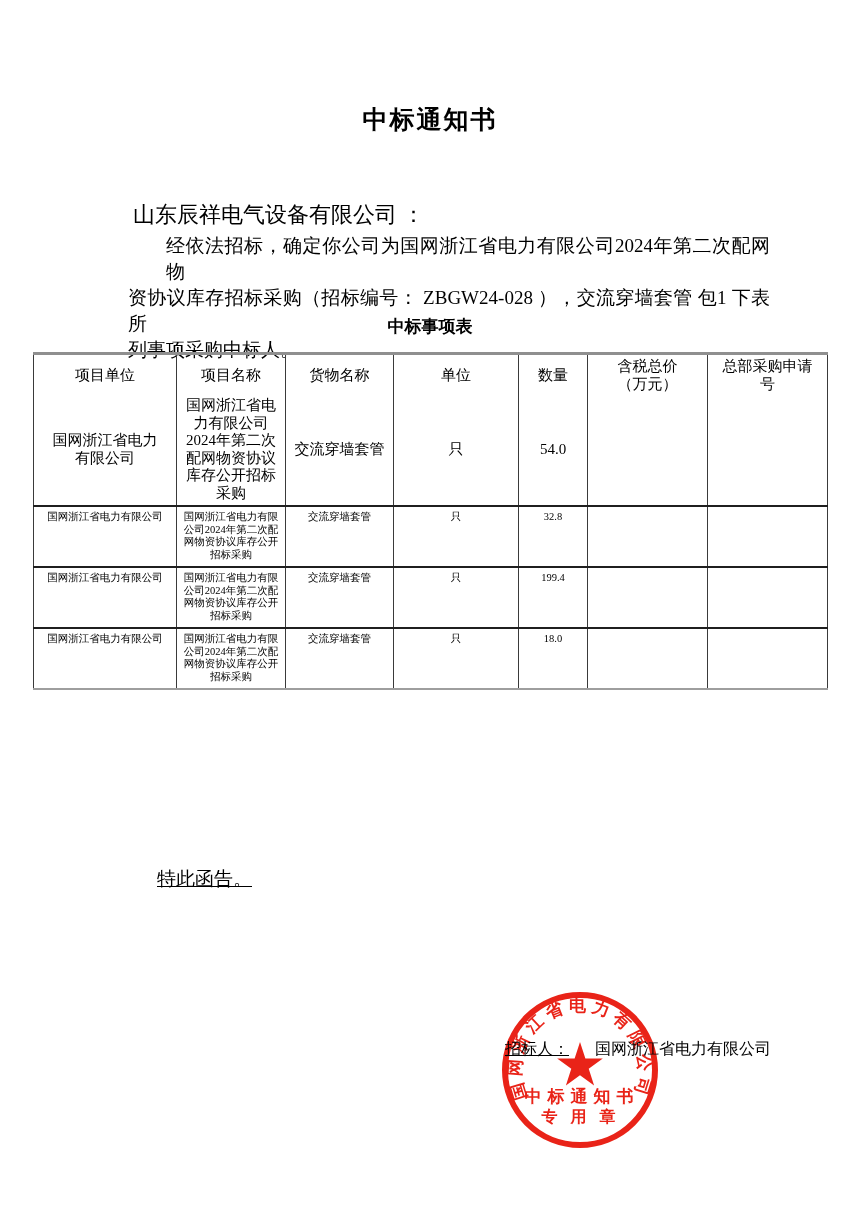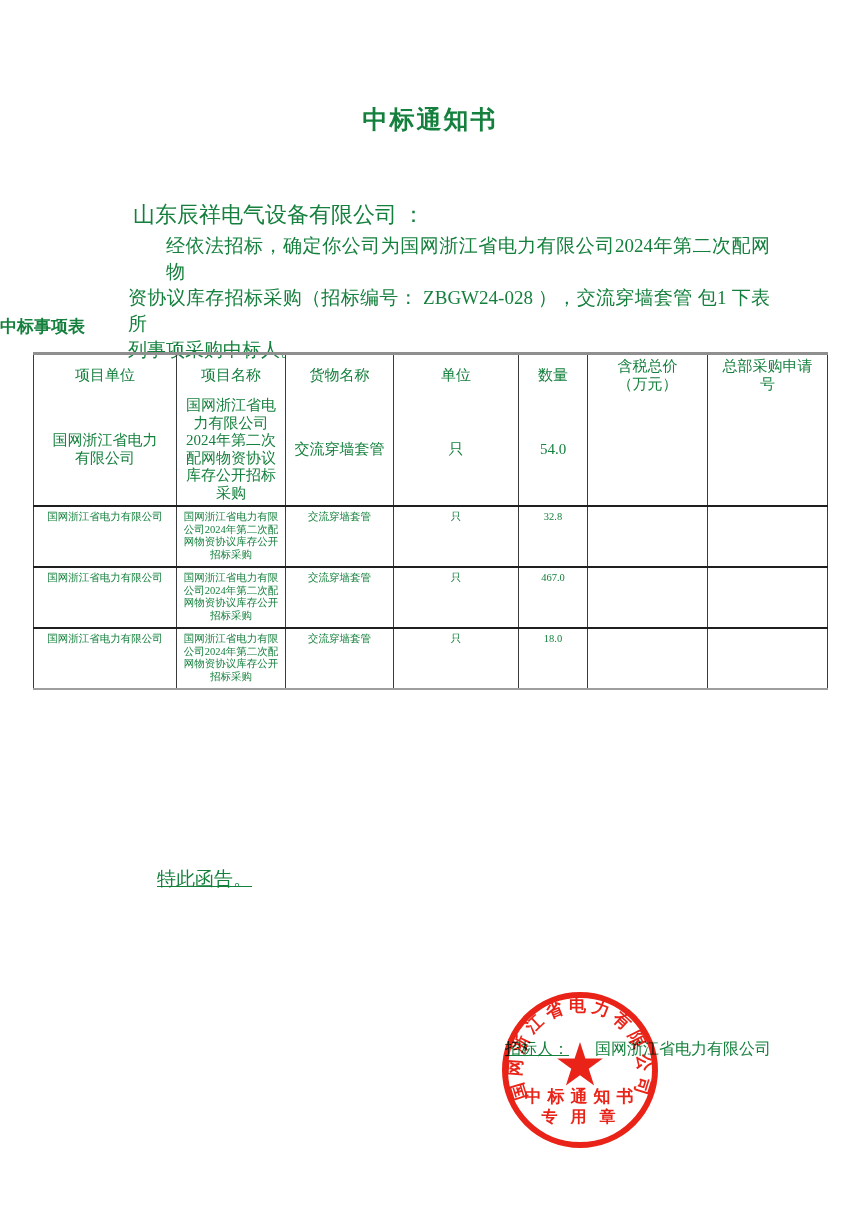--- a/index.html
+++ b/index.html
@@ -1,31 +1,31 @@
 <!DOCTYPE html>
 <html><head>
 <meta charset="utf-8">
 <style>
   html,body{margin:0;padding:0;background:#ffffff;}
   .page{
     position:relative;width:860px;height:1216px;margin:0 auto;background:#ffffff;
-    font-family:"Liberation Serif","DejaVu Serif",serif;color:#15803d;overflow:hidden;
+    font-family:"Liberation Serif","DejaVu Serif",serif;color:#000000;overflow:hidden;
   }
   .title{
     position:absolute;top:103px;left:0;width:100%;text-align:center;
     font-size:25px;font-weight:bold;letter-spacing:2px;
   }
   .recipient{position:absolute;top:200px;left:133px;font-size:22px;}
   .para{position:absolute;left:128px;width:642px;font-size:19px;line-height:26px;}
   .para1{top:233px;}
   .para2{top:697px;line-height:27.5px;}
   .jline{text-align:justify;text-align-last:justify;}
   .indent{padding-left:38px;}
   .table-title{
-    position:absolute;top:315px;left:0;width:100%;text-align:left;
+    position:absolute;top:315px;left:0;width:100%;text-align:center;
     font-size:17px;font-weight:bold;
   }
   table.award{
     position:absolute;top:352px;left:33px;width:794px;
     border-collapse:collapse;table-layout:fixed;
     border-top:3px solid #8f8f8f;border-bottom:2px solid #9e9e9e;padding-left:36px;
   }
   table.award th,table.award td{
     border-left:1px solid #3a3a3a;border-right:1px solid #3a3a3a;
     text-align:center;overflow:hidden;
@@ -106,21 +106,21 @@
         <td>只</td>
         <td>32.8</td>
         <td></td>
         <td></td>
       </tr>
       <tr class="small">
         <td>国网浙江省电力有限公司</td>
         <td>国网浙江省电力有限公司2024年第二次配网物资协议库存公开招标采购</td>
         <td>交流穿墙套管</td>
         <td>只</td>
-        <td>467.0</td>
+        <td>199.4</td>
         <td></td>
         <td></td>
       </tr>
       <tr class="small">
         <td>国网浙江省电力有限公司</td>
         <td>国网浙江省电力有限公司2024年第二次配网物资协议库存公开招标采购</td>
         <td>交流穿墙套管</td>
         <td>只</td>
         <td>18.0</td>
         <td></td>

